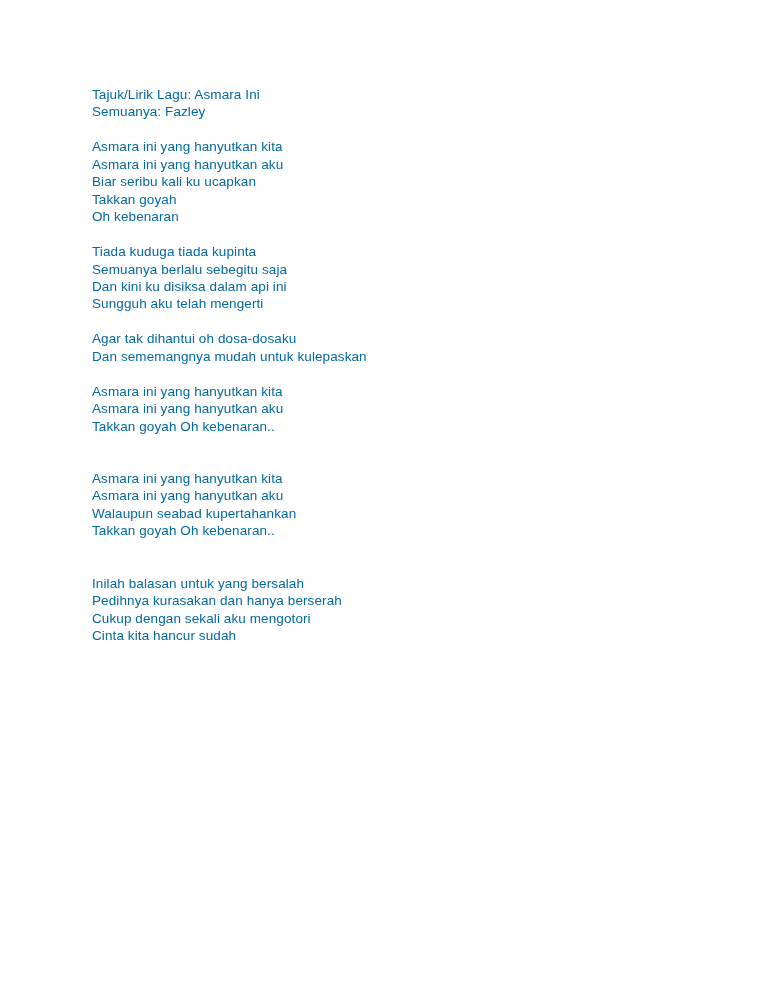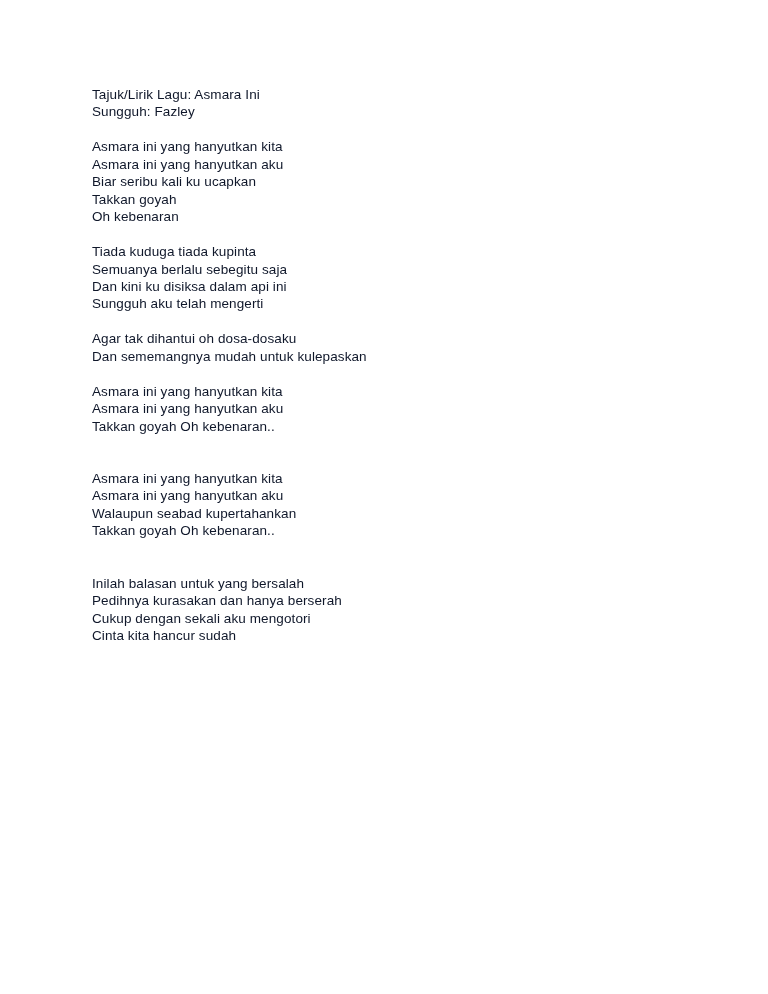--- a/index.html
+++ b/index.html
@@ -32,25 +32,25 @@
   .gap-1 { margin-bottom: 17.45px; }
   .gap-2 { margin-bottom: 34.9px; }
   .line {
     min-height: 17.45px;
     white-space: pre;
   }
 </style>
 </head>
 <body style="background: rgb(255, 255, 255);">
 
-<div class="doc" style="color: #0f172a;">
+<div class="doc" style="color: #0369a1;">
 
   <div class="stanza gap-1">
     <div class="line">Tajuk/Lirik Lagu: Asmara Ini</div>
-    <div class="line">Sungguh: Fazley</div>
+    <div class="line">Semuanya: Fazley</div>
   </div>
 
   <div class="stanza gap-1">
     <div class="line">Asmara ini yang hanyutkan kita</div>
     <div class="line">Asmara ini yang hanyutkan aku</div>
     <div class="line">Biar seribu kali ku ucapkan</div>
     <div class="line">Takkan goyah</div>
     <div class="line">Oh kebenaran</div>
   </div>
 

